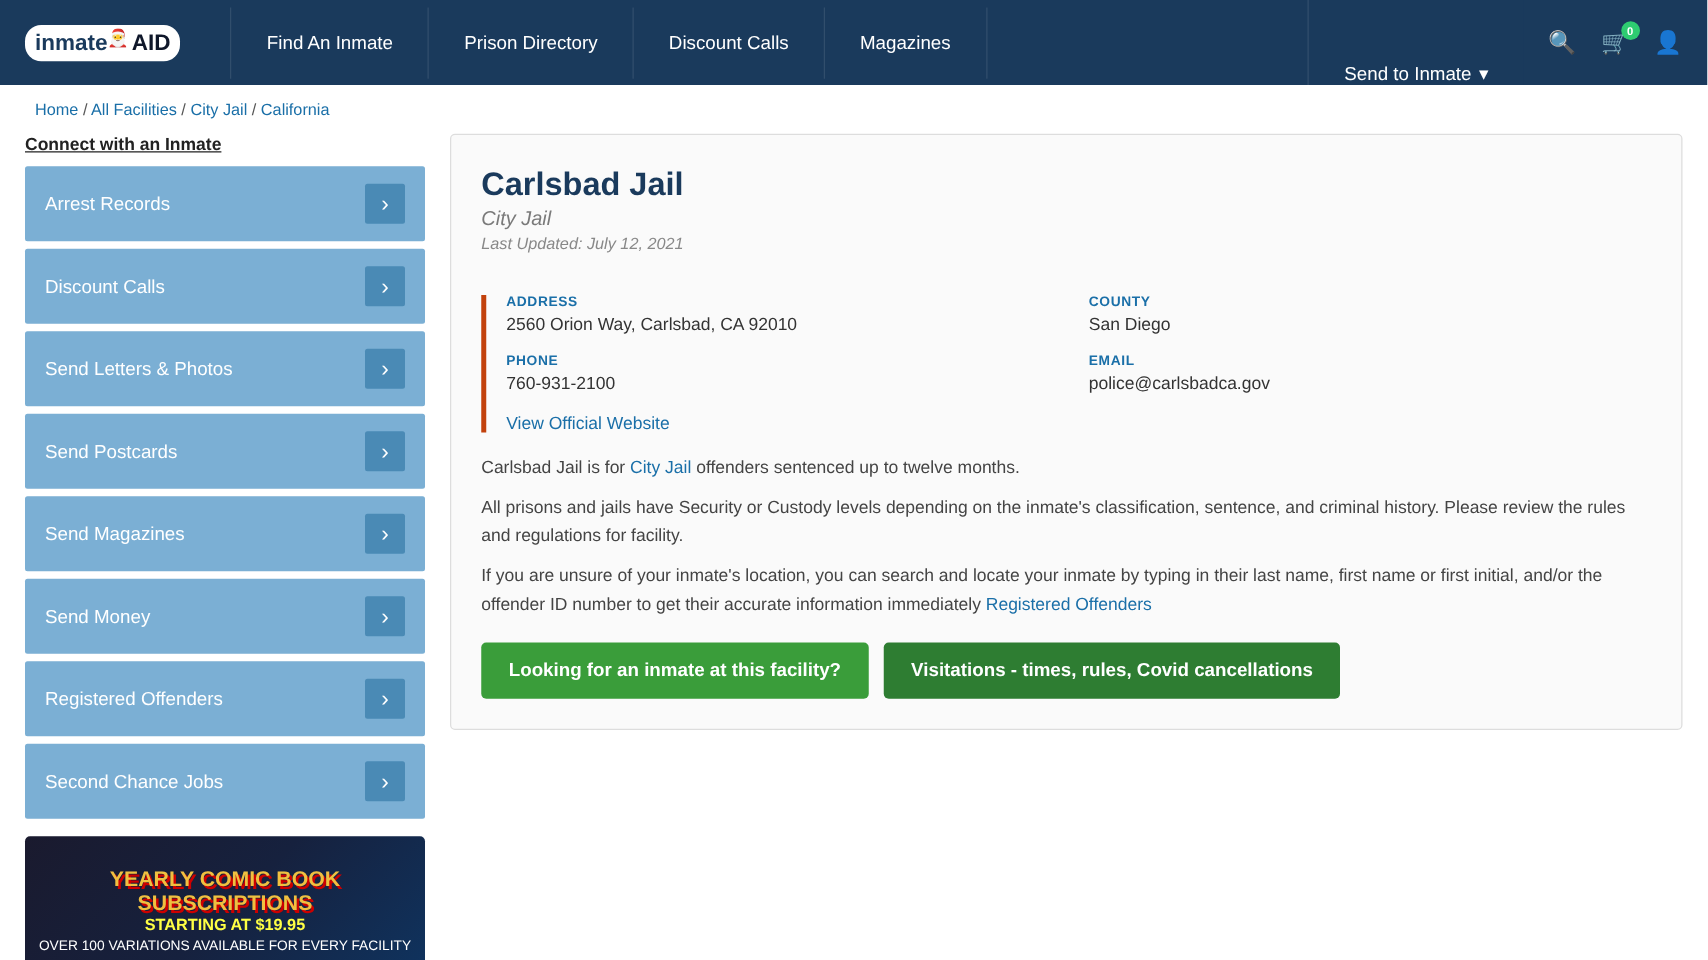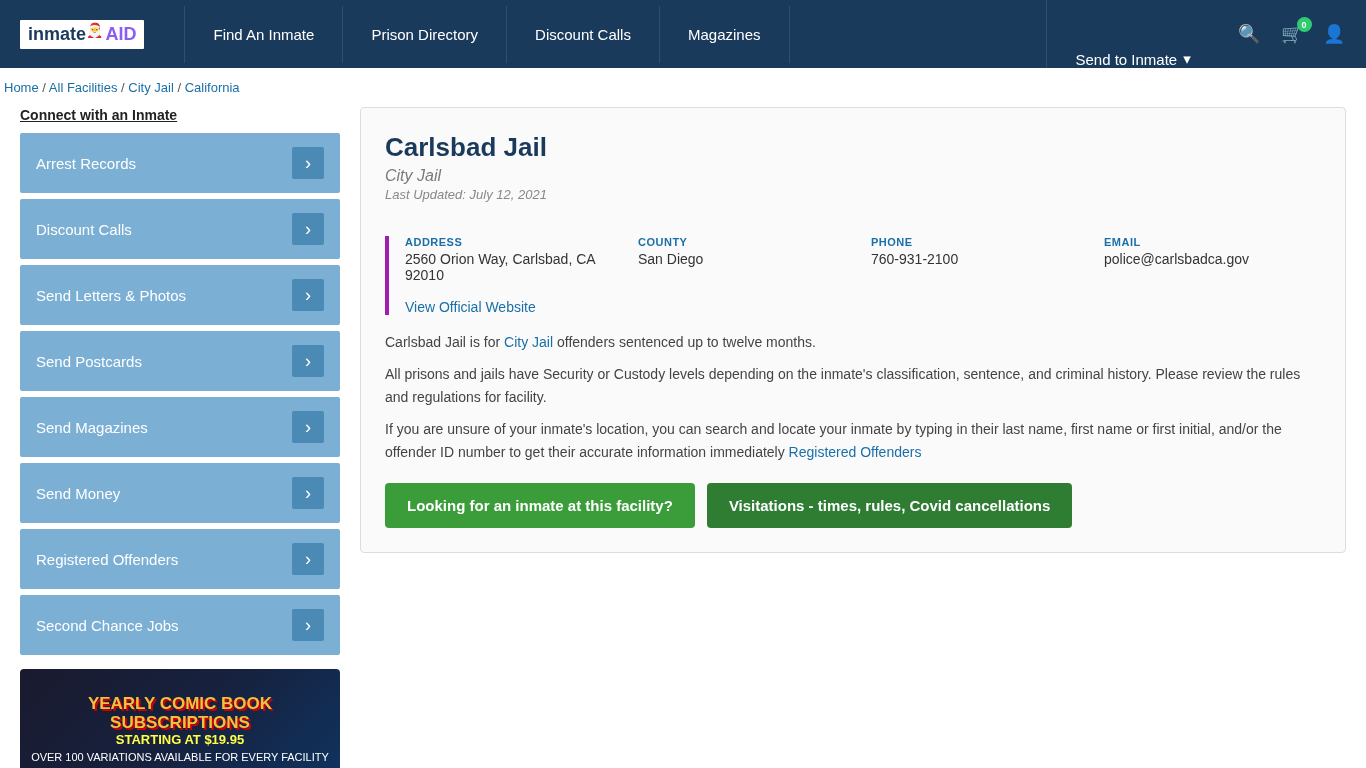--- a/index.html
+++ b/index.html
@@ -13,28 +13,28 @@
       align-items: center;
       padding: 0 20px;
     }
     .navbar-logo {
       margin-right: 40px;
       display: flex;
       align-items: center;
     }
     .logo-box {
       background: #fff;
-      border-radius: 1px;
+      border-radius: 13px;
       padding: 4px 8px;
       display: flex;
       align-items: center;
       gap: 2px;
     }
     .logo-text-inmate { color: #1a3a5c; font-weight: 900; font-size: 18px; }
-    .logo-text-aid { color: #8b5cf6; font-weight: 900; font-size: 18px; }
+    .logo-text-aid { color: #0f172a; font-weight: 900; font-size: 18px; }
     .logo-hat {
       color: #cc2222;
       font-size: 14px;
       margin-left: -2px;
       margin-top: -8px;
     }
     .navbar-links {
       display: flex;
       gap: 0;
       flex: 1;
@@ -86,21 +86,21 @@
       width: 15px;
       height: 15px;
       display: flex;
       align-items: center;
       justify-content: center;
       font-weight: bold;
     }
 
     
     .breadcrumb {
-      padding: 12px 4px;
+      padding: 12px 28px;
       font-size: 13px;
     }
     .breadcrumb a { color: #1a6fa8; text-decoration: none; }
     .breadcrumb span { color: #555; }
 
     
     .main-container {
       display: flex;
       padding: 0 20px 20px 20px;
       gap: 20px;
@@ -203,25 +203,25 @@
       font-style: italic;
       margin-bottom: 2px;
     }
     .facility-updated {
       font-size: 13px;
       color: #888;
       font-style: italic;
       margin-bottom: 34px;
     }
     .facility-info {
-      border-left: 4px solid #a21caf;
+      border-left: 4px solid #c2410c;
       padding-left: 16px;
       margin-bottom: 16px;
       display: grid;
-      grid-template-columns: 1fr 1fr 1fr 1fr;
+      grid-template-columns: 1fr 1fr;
       gap: 16px;
     }
     .info-label {
       font-size: 11px;
       color: #1a6fa8;
       text-transform: uppercase;
       letter-spacing: 0.5px;
       font-weight: bold;
       margin-bottom: 3px;
     }

